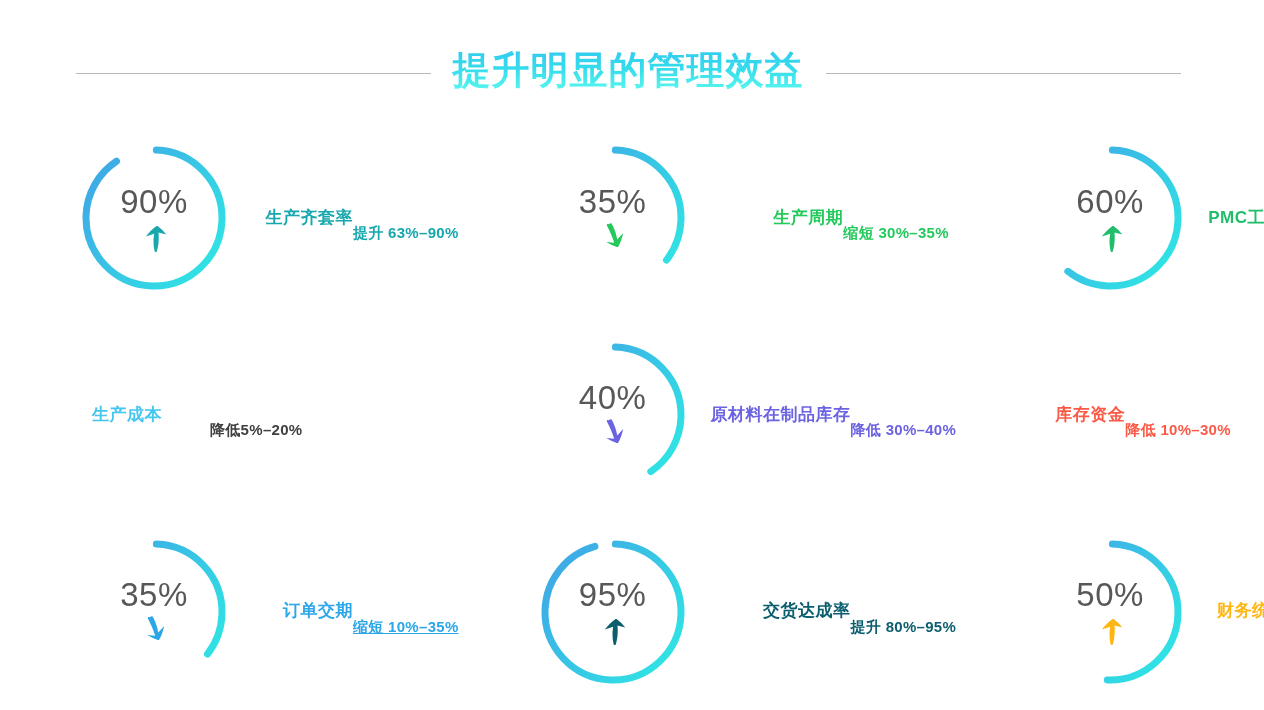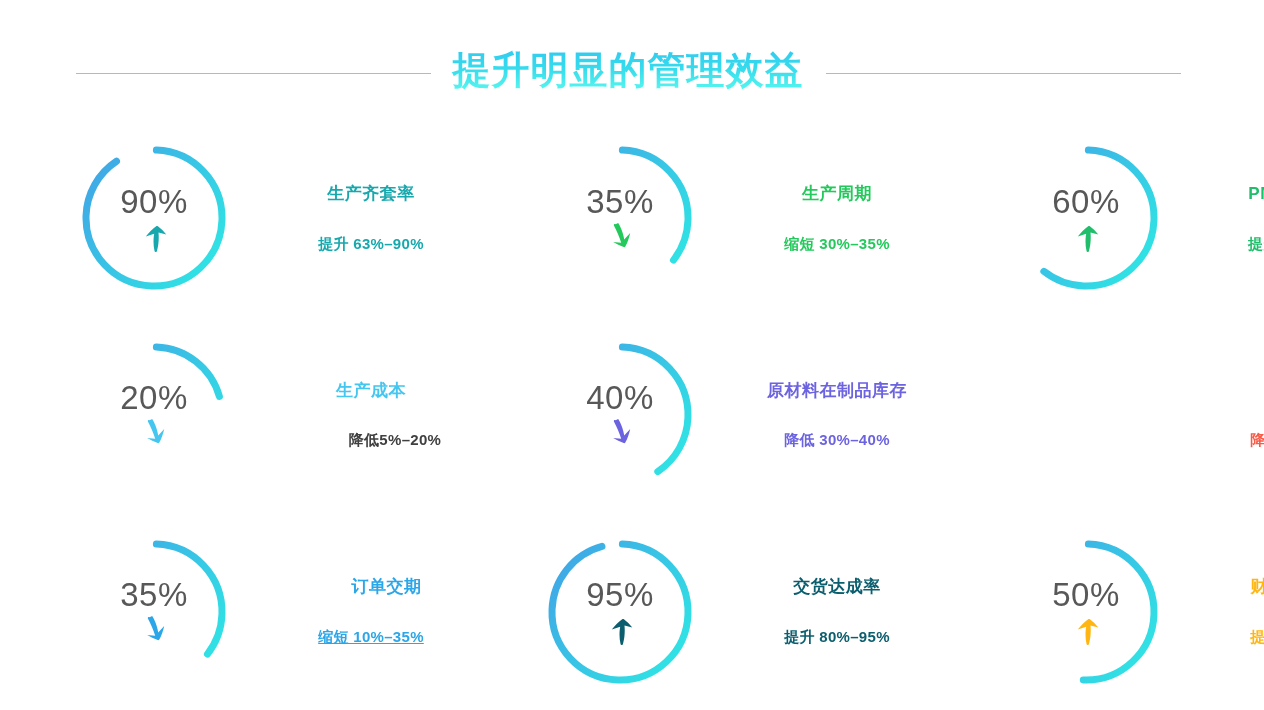--- a/index.html
+++ b/index.html
@@ -58,24 +58,23 @@
     height: 590px;
     display: grid;
     grid-template-columns: repeat(3, 1fr);
     grid-template-rows: repeat(3, 1fr);
   }
 
   .cell {
     display: flex;
     flex-direction: row;
     align-items: center;
-    justify-content: flex-end;
+    justify-content: space-between;
     padding-left: 74px;
     box-sizing: border-box;
-    gap: 24px;
   }
 
   .gauge {
     position: relative;
     width: 160px;
     height: 160px;
     flex: 0 0 160px;
   }
   .gauge svg {
     position: absolute;
@@ -107,21 +106,20 @@
     height: 30px;
     display: flex;
     align-items: center;
     justify-content: center;
   }
   .arrow-wrap svg { position: static; width: 26px; height: 30px; }
 
   .labels {
     margin-left: 18px;
     display: flex;
-    flex-direction: column;
     align-items: center;
     justify-content: center;
     min-width: 190px;
   }
   .metric-name {
     font-size: 17px;
     font-weight: bold;
     line-height: 1.2;
     white-space: nowrap;
     letter-spacing: 0.5px;
@@ -214,39 +212,20 @@
             </svg>
           </div>
         </div>
       </div>
       <div class="labels">
         <div class="metric-name" style="color: rgb(32, 190, 107);">PMC工作效率</div>
         <div class="metric-delta" style="color: rgb(32, 190, 107);">提升 40%–60 %</div>
       </div>
     </div>
     <div class="cell">
-      <div class="gauge">
-        <svg viewBox="0 0 160 160">
-          <defs>
-            <linearGradient id="ringgrad3" x1="0.75" y1="0" x2="0.05" y2="1">
-              <stop offset="0%" stop-color="#3FA9E6"></stop>
-              <stop offset="100%" stop-color="#2EE9E4"></stop>
-            </linearGradient>
-          </defs>
-          <circle cx="80" cy="80" r="68" fill="none" stroke="url(#ringgrad3)" stroke-width="7" stroke-linecap="round" stroke-dasharray="85.45132017764239 341.8052807105695" transform="rotate(-88 80 80)"></circle>
-        </svg>
-        <div class="gauge-center">
-          <div class="gauge-value">20%</div>
-          <div class="arrow-wrap">
-            <svg viewBox="0 0 26 30">
-              <path d="M11.2 1.0c2.5 4.0 4.2 8.3 5.3 12.9 c0.3 1.2 0.5 2.4 0.7 3.6 l6.0-6.6 c-1.0 4.8-2.6 9.4-4.9 13.7 c-0.3 0.6-1.0 0.8-1.6 0.5 c-3.7-1.3-7.2-3.0-10.5-5.1 l8.0 0.7 c-1.9-6.0-4.3-11.8-7.3-17.3 c-0.5-1.0 0.8-2.0 1.6-1.1z" fill="#45C6F0"></path>
-            </svg>
-          </div>
-        </div>
-      </div>
       <div class="labels">
         <div class="metric-name" style="color: rgb(69, 198, 240);">生产成本</div>
         <div class="metric-delta" style="color: #404040; margin-left: 48px;">降低5%–20%</div>
       </div>
     </div>
     <div class="cell">
       <div class="gauge">
         <svg viewBox="0 0 160 160">
           <defs>
             <linearGradient id="ringgrad4" x1="0.75" y1="0" x2="0.05" y2="1">

